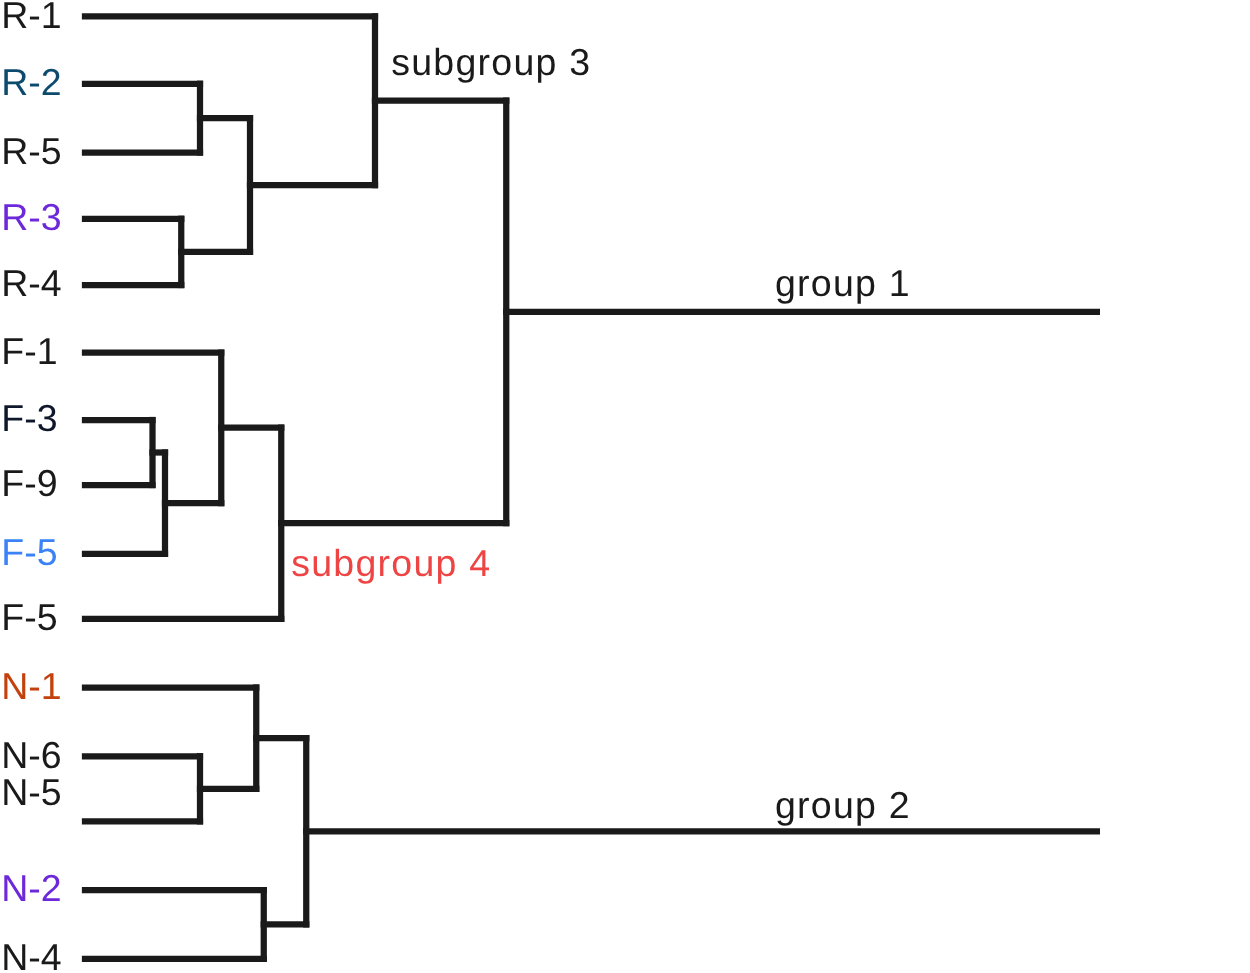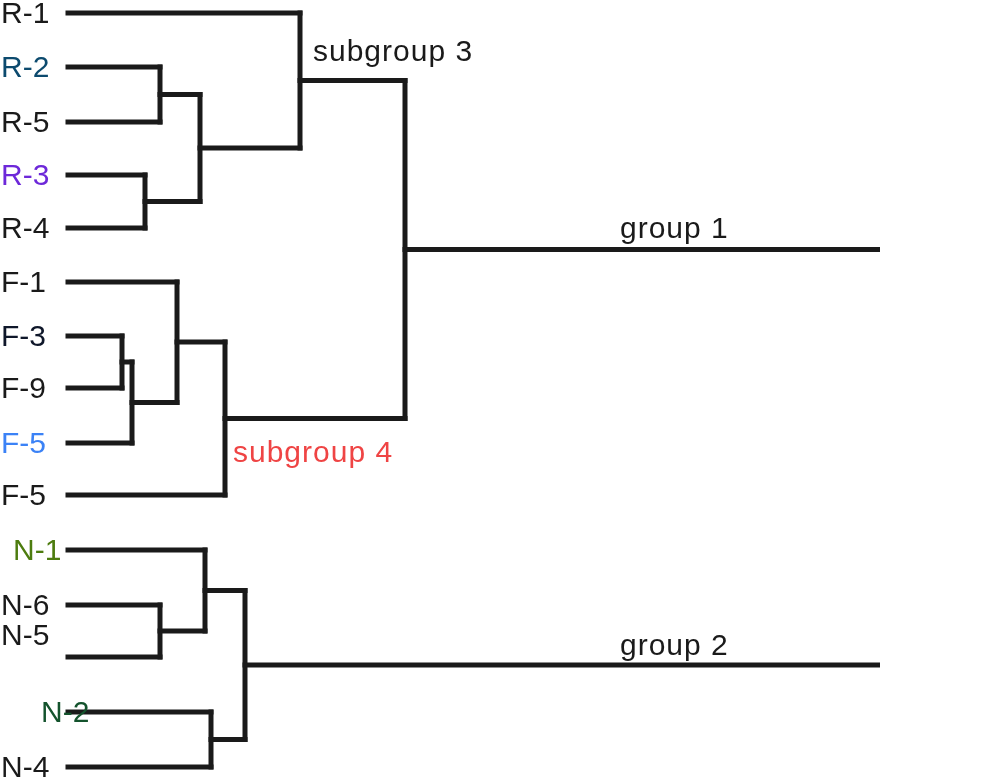--- a/index.html
+++ b/index.html
@@ -93,23 +93,23 @@
       <div class="leaf-label" style="left: 1px; top: -5px; color: rgb(26, 26, 26);">R-1</div>
       <div class="leaf-label" style="left: 1px; top: 49px; color: #0c4a6e;">R-2</div>
       <div class="leaf-label" style="left: 1px; top: 104px; color: rgb(26, 26, 26);">R-5</div>
       <div class="leaf-label" style="left: 1px; top: 157px; color: #6d28d9;">R-3</div>
       <div class="leaf-label" style="left: 1px; top: 210px; color: rgb(26, 26, 26);">R-4</div>
       <div class="leaf-label" style="left: 1px; top: 264px; color: rgb(26, 26, 26);">F-1</div>
       <div class="leaf-label" style="left: 1px; top: 318px; color: #0f172a;">F-3</div>
       <div class="leaf-label" style="left: 1px; top: 370px; color: rgb(26, 26, 26);">F-9</div>
       <div class="leaf-label" style="left: 1px; top: 425px; color: #3b82f6;">F-5</div>
       <div class="leaf-label" style="left: 1px; top: 477px; color: rgb(26, 26, 26);">F-5</div>
-      <div class="leaf-label" style="left: 1px; top: 532px; color: #4d7c0f; margin-left: 12px;">N-1</div>
+      <div class="leaf-label" style="left: 1px; top: 532px; color: #c2410c;">N-1</div>
       <div class="leaf-label" style="left: 1px; top: 587px; color: rgb(26, 26, 26);">N-6</div>
       <div class="leaf-label" style="left: 1px; top: 617px; color: rgb(26, 26, 26);">N-5</div>
-      <div class="leaf-label" style="left: 1px; top: 694px; color: #14532d; margin-left: 40px;">N-2</div>
+      <div class="leaf-label" style="left: 1px; top: 694px; color: #6d28d9;">N-2</div>
       <div class="leaf-label" style="left: 1px; top: 749px; color: rgb(26, 26, 26);">N-4</div>
       <div class="cluster-label" style="left: 313px; top: 32px; color: rgb(26, 26, 26);">subgroup 3</div>
       <div class="cluster-label" style="left: 233px; top: 433px; color: #ef4444;">subgroup 4</div>
       <div class="cluster-label" style="left: 620px; top: 209px; color: rgb(26, 26, 26);">group 1</div>
       <div class="cluster-label" style="left: 620px; top: 626px; color: rgb(26, 26, 26);">group 2</div>
     </div>
 </div>
 
 </body></html>

